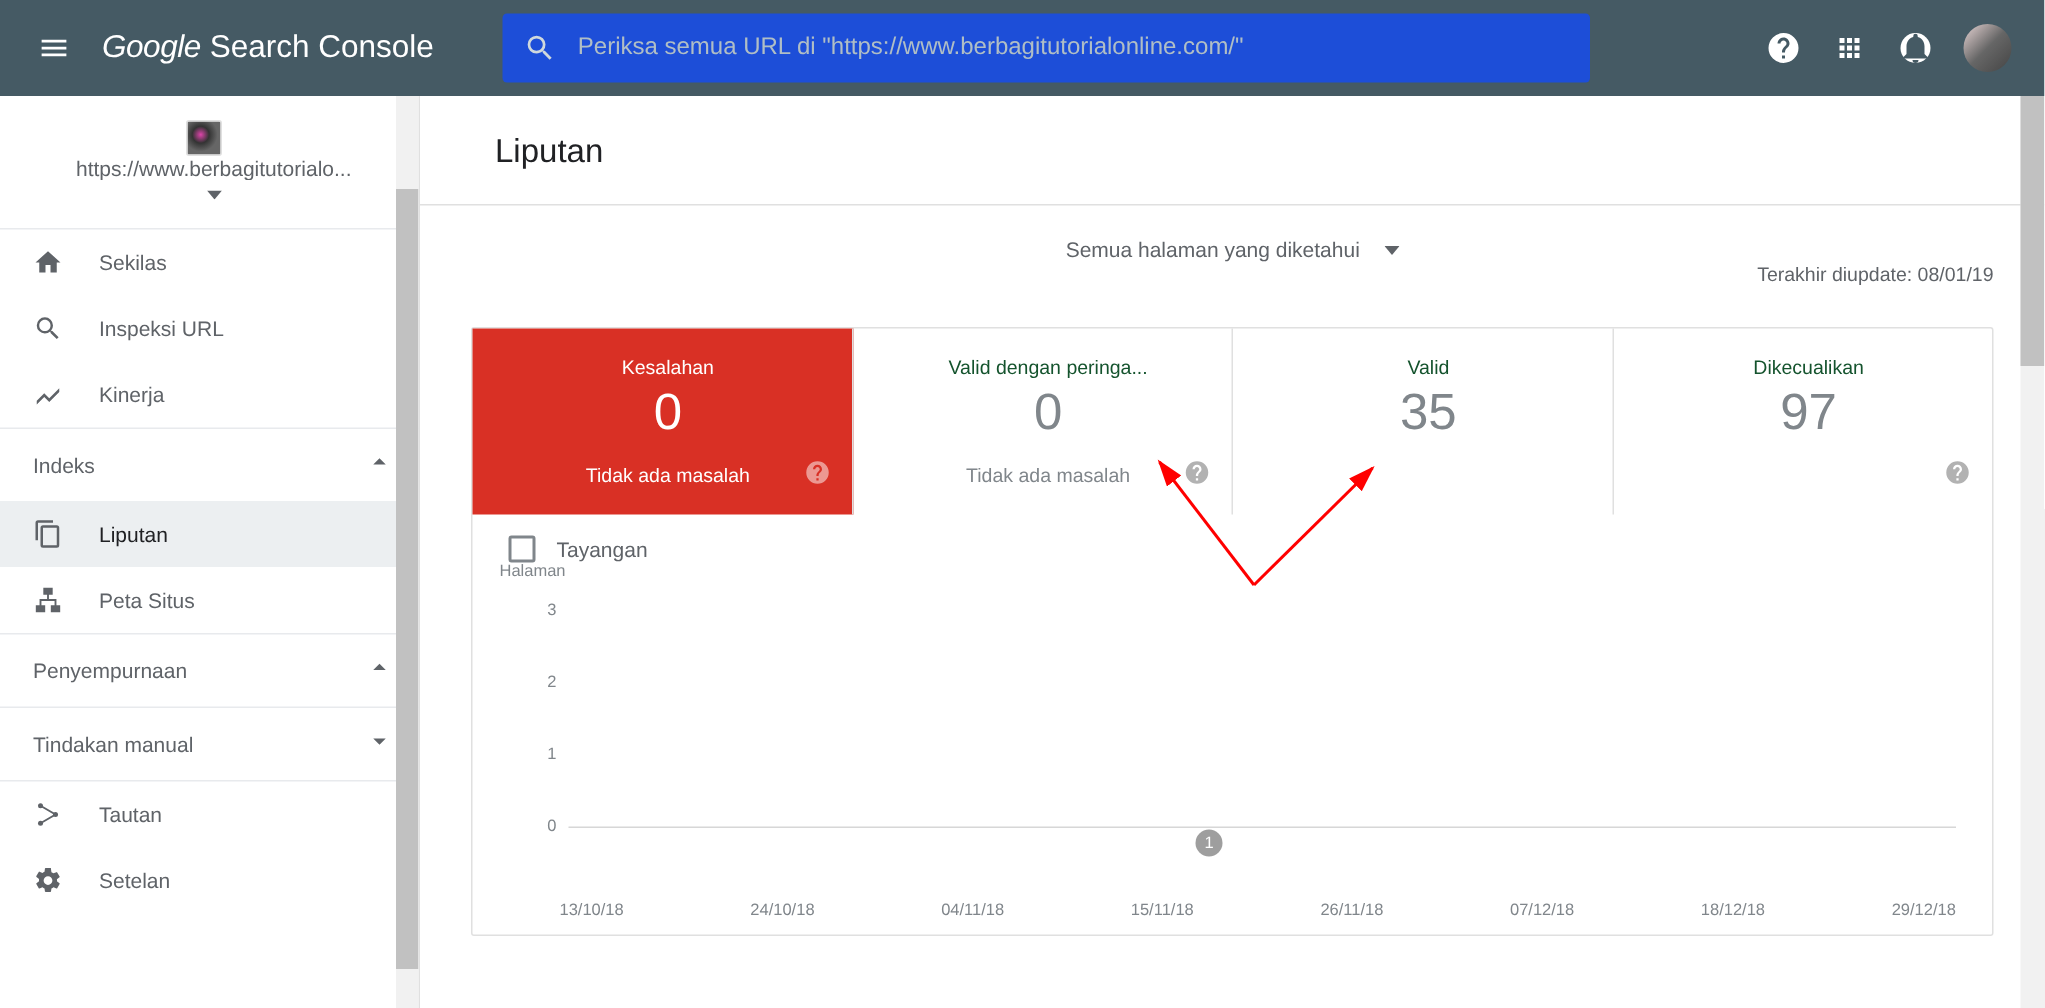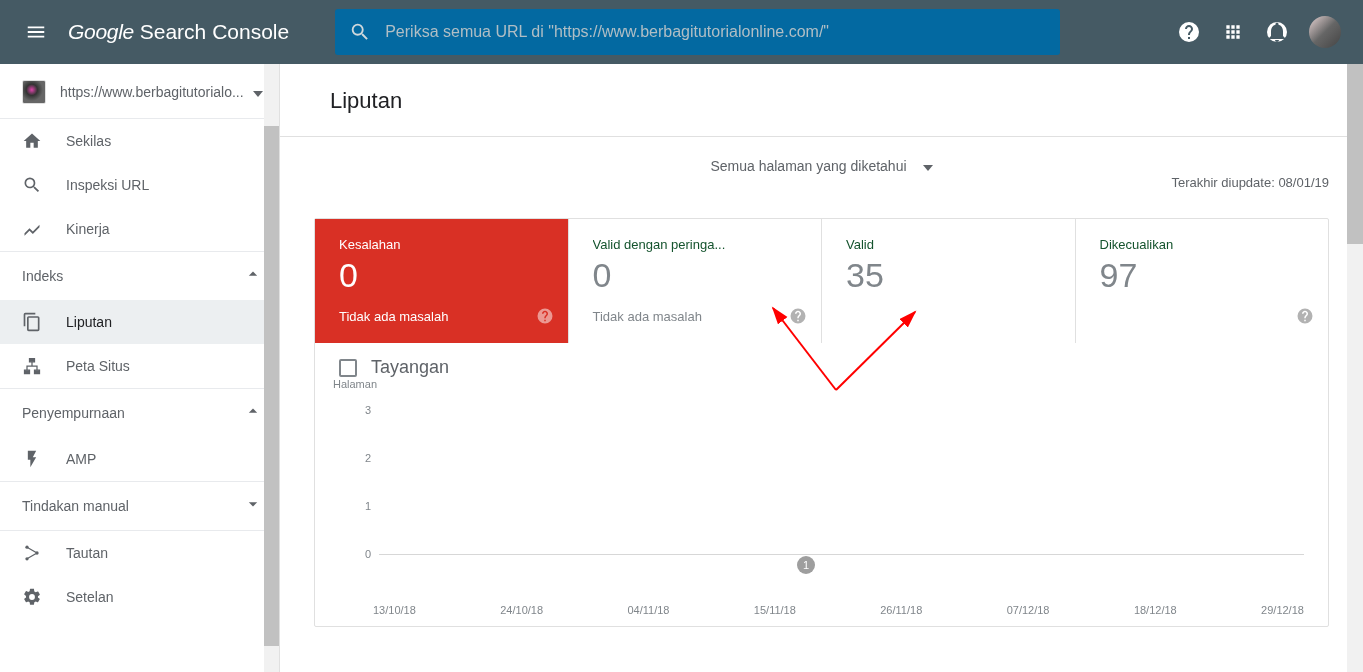--- a/index.html
+++ b/index.html
@@ -4,35 +4,35 @@
 <style>
 * { margin:0; padding:0; box-sizing:border-box; font-family:Arial,Roboto,sans-serif; }
 body { background:#fff; width:1363px; height:672px; overflow:hidden; position:relative; }
 
 
 .header { background:#455a64; height:64px; display:flex; align-items:center; padding:0 12px 0 16px; }
 .menu-btn { width:40px; height:40px; display:flex; align-items:center; justify-content:center; cursor:pointer; }
 .menu-btn svg, .hdr-icon svg { fill:#fff; }
 .logo { color:#fff; font-size:21px; font-weight:400; margin-left:12px; margin-right:46px; white-space:nowrap; }
 .logo .g { font-weight:500; letter-spacing:-0.3px;font-style:italic; }
-.search { background:#0369a1; height:46px; border-radius:3px; display:flex; align-items:center; padding:0 14px; flex:1; max-width:725px; }
+.search { background:#1d4ed8; height:46px; border-radius:3px; display:flex; align-items:center; padding:0 14px; flex:1; max-width:725px; }
 .search-ico { display:flex; align-items:center; justify-content:center; }
 .search-ico svg { fill:#cfd8dc; }
 .search-txt { color:#b0bec5; font-size:16px; margin-left:14px; flex:1; }
 .hdr-right { margin-left:auto; display:flex; align-items:center; gap:20px; padding-right:10px; }
 .hdr-icon { width:24px; height:24px; display:flex; align-items:center; justify-content:center; cursor:pointer; }
 .avatar { width:32px; height:32px; border-radius:50%; background:linear-gradient(135deg,#e8d5d5 0%,#666 50%,#444 100%); cursor:pointer; }
 
 
 .body { display:flex; height:608px; }
 .sidebar { width:280px; border-right:1px solid #e0e0e0; background:#fff; overflow:hidden; position:relative; }
 .sb-scroll { position:absolute; top:0; right:0; width:15px; height:100%; background:#f1f1f1; }
 .sb-thumb { position:absolute; right:0; top:62px; width:15px; height:520px; background:#c1c1c1; }
 
-.prop-sel { display:flex; align-items:center; padding:16px 16px 14px 22px; cursor:pointer; }
+.prop-sel { display:flex; align-items:center; padding:16px 16px 14px 22px; cursor:pointer;flex-direction:column; }
 .prop-ico { width:24px; height:24px; border:1px solid #e0e0e0; border-radius:2px; background:radial-gradient(circle at 40% 40%,#d4a 0%,#333 30%,#666 60%); margin-right:14px; }
 .prop-txt { font-size:14px; color:#5f6368; flex:1; overflow:hidden; text-overflow:ellipsis; white-space:nowrap; }
 .prop-arr { color:#5f6368; }
 
 .sb-item { display:flex; align-items:center; height:44px; padding:0 0 0 22px; cursor:pointer; color:#5f6368; }
 .sb-item.active { background:#eceff1; color:#202124; }
 .sb-ico { width:24px; text-align:left; margin-right:20px; display:inline-flex; }
 .sb-ico svg { fill:#5f6368; }
 .sb-item.active .sb-ico svg { fill:#5f6368; }
 .sb-label { font-size:14px; }
@@ -48,36 +48,36 @@
 .page-title { font-size:22px; color:#202124; font-weight:400; padding:24px 0 22px 50px; }
 .main-hr { border:none; border-top:1px solid #e0e0e0; }
 .filter-row { display:flex; align-items:center; padding:20px 34px 14px 34px;flex-direction:column; }
 .filter-sel { display:flex; align-items:center; cursor:pointer; }
 .filter-txt { font-size:14px; color:#5f6368; margin-right:16px; }
 .filter-arr svg { fill:#5f6368; }
 .updated { margin-left:auto; font-size:13px; color:#5f6368; }
 
 .cards-wrap { margin:14px 34px 0; border:1px solid #e0e0e0; border-radius:2px; }
 .cards { display:flex; }
-.card { flex:1; padding:18px 16px 18px 24px; border-right:1px solid #e0e0e0; position:relative; cursor:pointer; min-height:124px; }
+.card { flex:1; padding:18px 16px 18px 24px; border-right:1px solid #e0e0e0; position:relative; cursor:pointer; min-height:124px;text-align:center; }
 .card:last-child { border-right:none; }
 .card.err { background:#d93025; color:#fff; }
 .card-title { font-size:13px; color:#14532d; overflow:hidden; text-overflow:ellipsis; white-space:nowrap; }
 .card.err .card-title { color:#fff; }
 .card-val { font-size:34px; font-weight:400; color:#80868b; margin-top:4px; }
 .card.err .card-val { color:#fff; }
 .card-sub { font-size:13px; color:#80868b; margin-top:14px; }
 .card.err .card-sub { color:#fff; }
 .card-help { position:absolute; right:14px; bottom:14px; }
 .card-help svg { fill:rgba(0,0,0,0.3); }
 .card.err .card-help svg { fill:rgba(255,255,255,0.5); }
 
 .legend { display:flex; align-items:center; padding:14px 0 0 24px; }
 .checkbox { width:18px; height:18px; border:2px solid #80868b; border-radius:2px; margin-right:14px; cursor:pointer; }
-.legend-label { font-size:18px; color:#5f6368; }
+.legend-label { font-size:14px; color:#5f6368; }
 
 .chart-wrap { padding:10px 14px 10px 14px; position:relative; }
 .ylabel { font-size:11px; color:#80868b; position:absolute; left:18px; top:0; }
 .chart { position:relative; height:190px; margin:8px 0 0 6px; }
 .grid-row { position:absolute; left:22px; right:10px; display:flex; align-items:center; }
 .tick-y { font-size:11px; color:#80868b; width:14px; text-align:right; margin-right:8px; }
 .grid-line { flex:1; border-top:1px solid #bdbdbd; opacity:.6; }
 .xaxis { display:flex; justify-content:space-between; padding:18px 10px 0 44px; }
 .tick-x { font-size:11px; color:#80868b; }
 .dot { position:absolute; width:18px; height:18px; border-radius:50%; background:#9e9e9e; color:#fff; font-size:11px; display:flex; align-items:center; justify-content:center; left:462px; top:160px; }
@@ -188,28 +188,20 @@
         </span>
       <span class="sb-label">Peta Situs</span>
     </div>
 
     <hr class="sb-hr">
     <div class="sb-group">
       <span class="sb-group-label">Penyempurnaan</span>
       <span class="sb-group-arr"><svg width="20" height="20" viewBox="0 0 24 24">
             <path d="M7 14l5-5 5 5z"></path>
           </svg></span>
-    </div>
-    <div class="sb-item">
-      <span class="sb-ico">
-          <svg width="20" height="20" viewBox="0 0 24 24">
-            <path d="M7 2v11h3v9l7-12h-4l4-8z"></path>
-          </svg>
-        </span>
-      <span class="sb-label">AMP</span>
     </div>
 
     <hr class="sb-hr">
     <div class="sb-group">
       <span class="sb-group-label">Tindakan manual</span>
       <span class="sb-group-arr"><svg width="20" height="20" viewBox="0 0 24 24">
             <path d="M7 10l5 5 5-5z"></path>
           </svg></span>
     </div>
 

